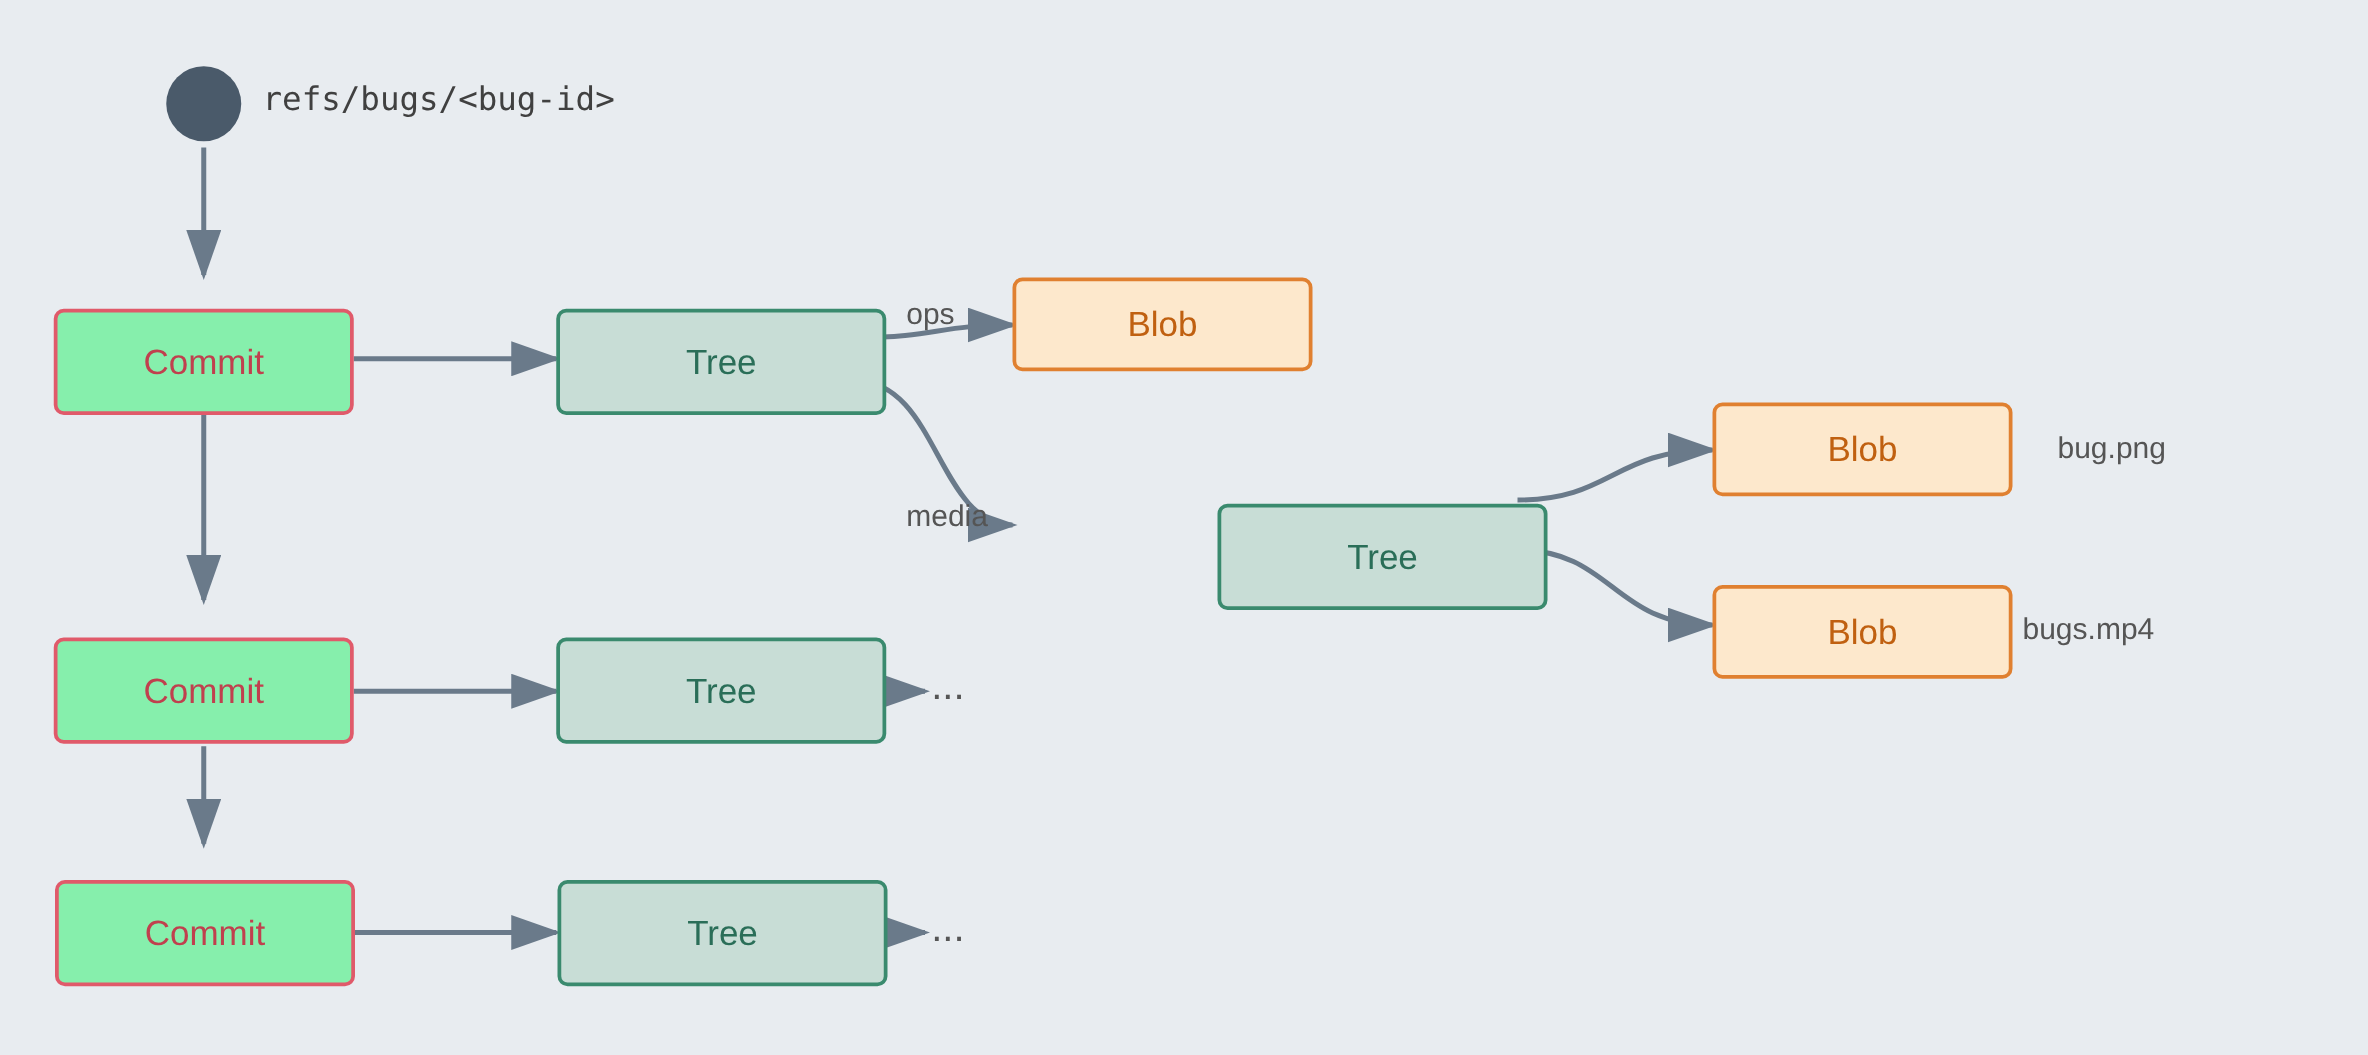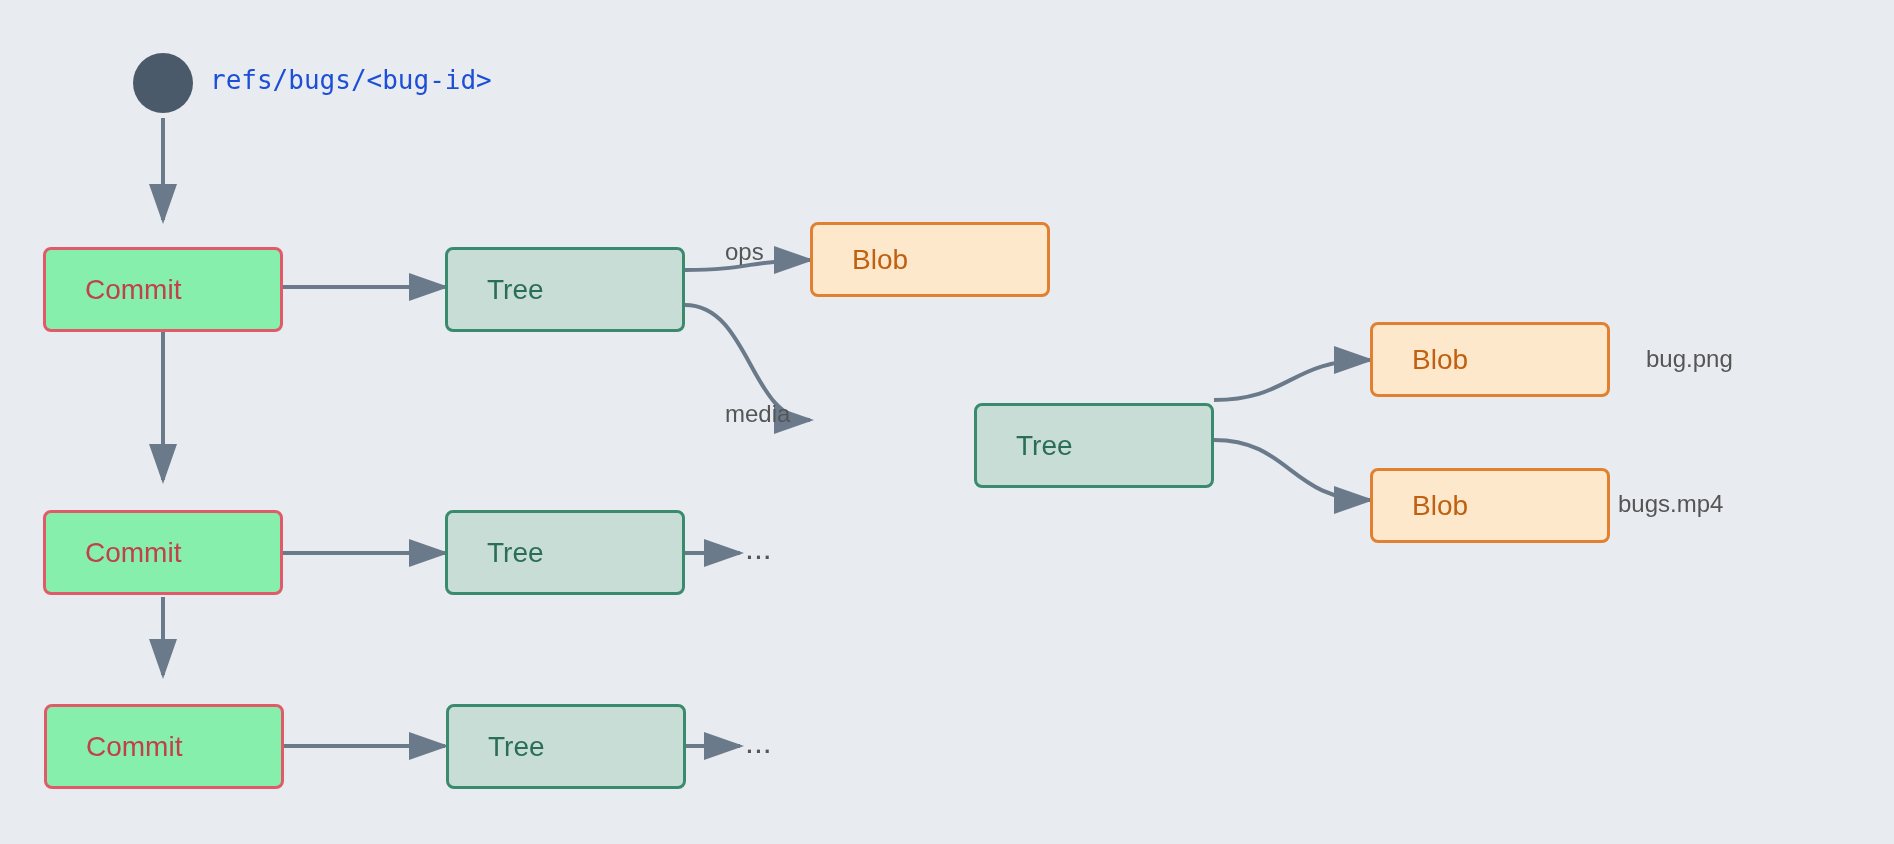--- a/index.html
+++ b/index.html
@@ -17,40 +17,39 @@
       position: relative;
       width: 100%;
       height: 100%;
     }
 
     
     .node {
       position: absolute;
       display: flex;
       align-items: center;
-      justify-content: flex-start;
+      justify-content: center;
       border-radius: 8px;
       font-size: 28px;
       font-weight: 500;
-      padding-left: 39px;
     }
 
     .node-commit {
       background: #86efac;
       border: 3px solid #e05a6a;
       color: #c0404e;
       width: 240px;
       height: 85px;
     }
 
     .node-tree {
       background: #c8ddd6;
       border: 3px solid #3a8a6e;
       color: #2a6e58;
-      width: 240px;
+      width: 264px;
       height: 85px;
     }
 
     .node-blob {
       background: #fde8cc;
       border: 3px solid #e08030;
       color: #c06010;
       width: 240px;
       height: 75px;
     }
@@ -60,21 +59,21 @@
       position: absolute;
       width: 60px;
       height: 60px;
       background: #4a5a6a;
       border-radius: 50%;
     }
 
     .ref-label {
       position: absolute;
       font-size: 26px;
-      color: #1d4ed8;
+      color: #404040;
       font-family: monospace;
     }
 
     .edge-label {
       position: absolute;
       font-size: 24px;
       color: #555;
       margin-left: 35px;
     }
 

